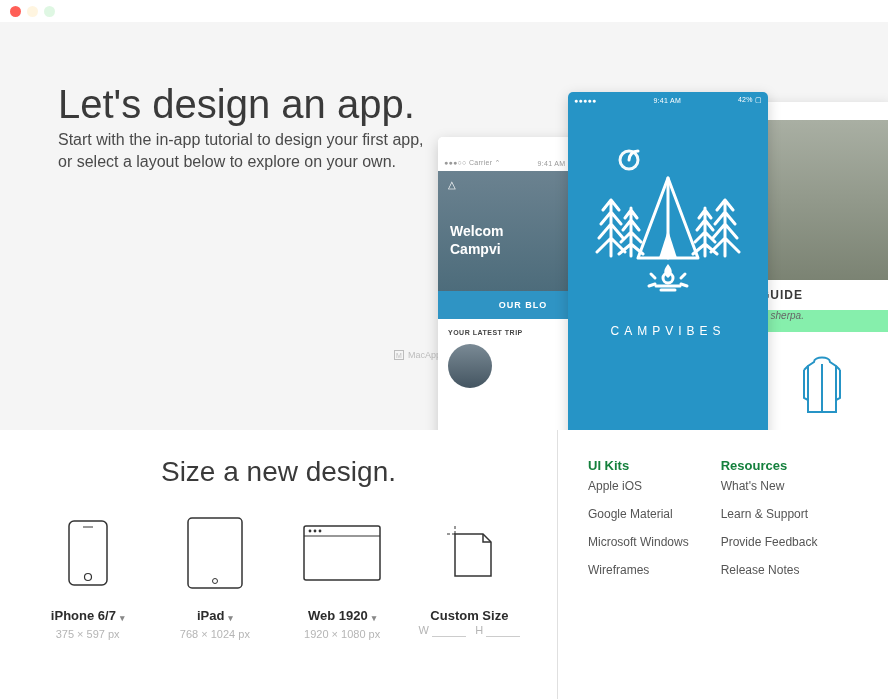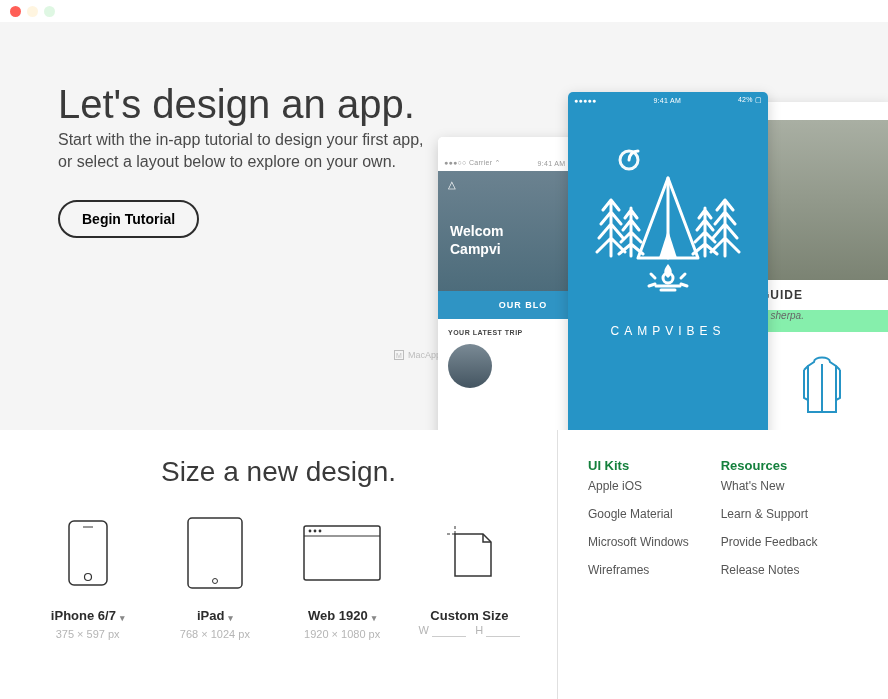--- a/index.html
+++ b/index.html
@@ -119,21 +119,20 @@
 <div class="titlebar">
   <div class="tl red"></div>
   <div class="tl yellow"></div>
   <div class="tl green"></div>
 </div>
 
 <div class="hero">
   <div class="hero-text">
     <div class="hero-title">Let's design an app.</div>
     <div class="hero-sub">Start with the in-app tutorial to design your first app, or select a layout below to explore on your own.</div>
-    <button class="btn-begin">Begin Tutorial</button>
   </div>
 
   <div class="watermark">
     <span class="box">M</span>
     <span>MacAppStore.net</span>
   </div>
 
   <div class="mockups">
 
     <div class="mock-card mock3">

